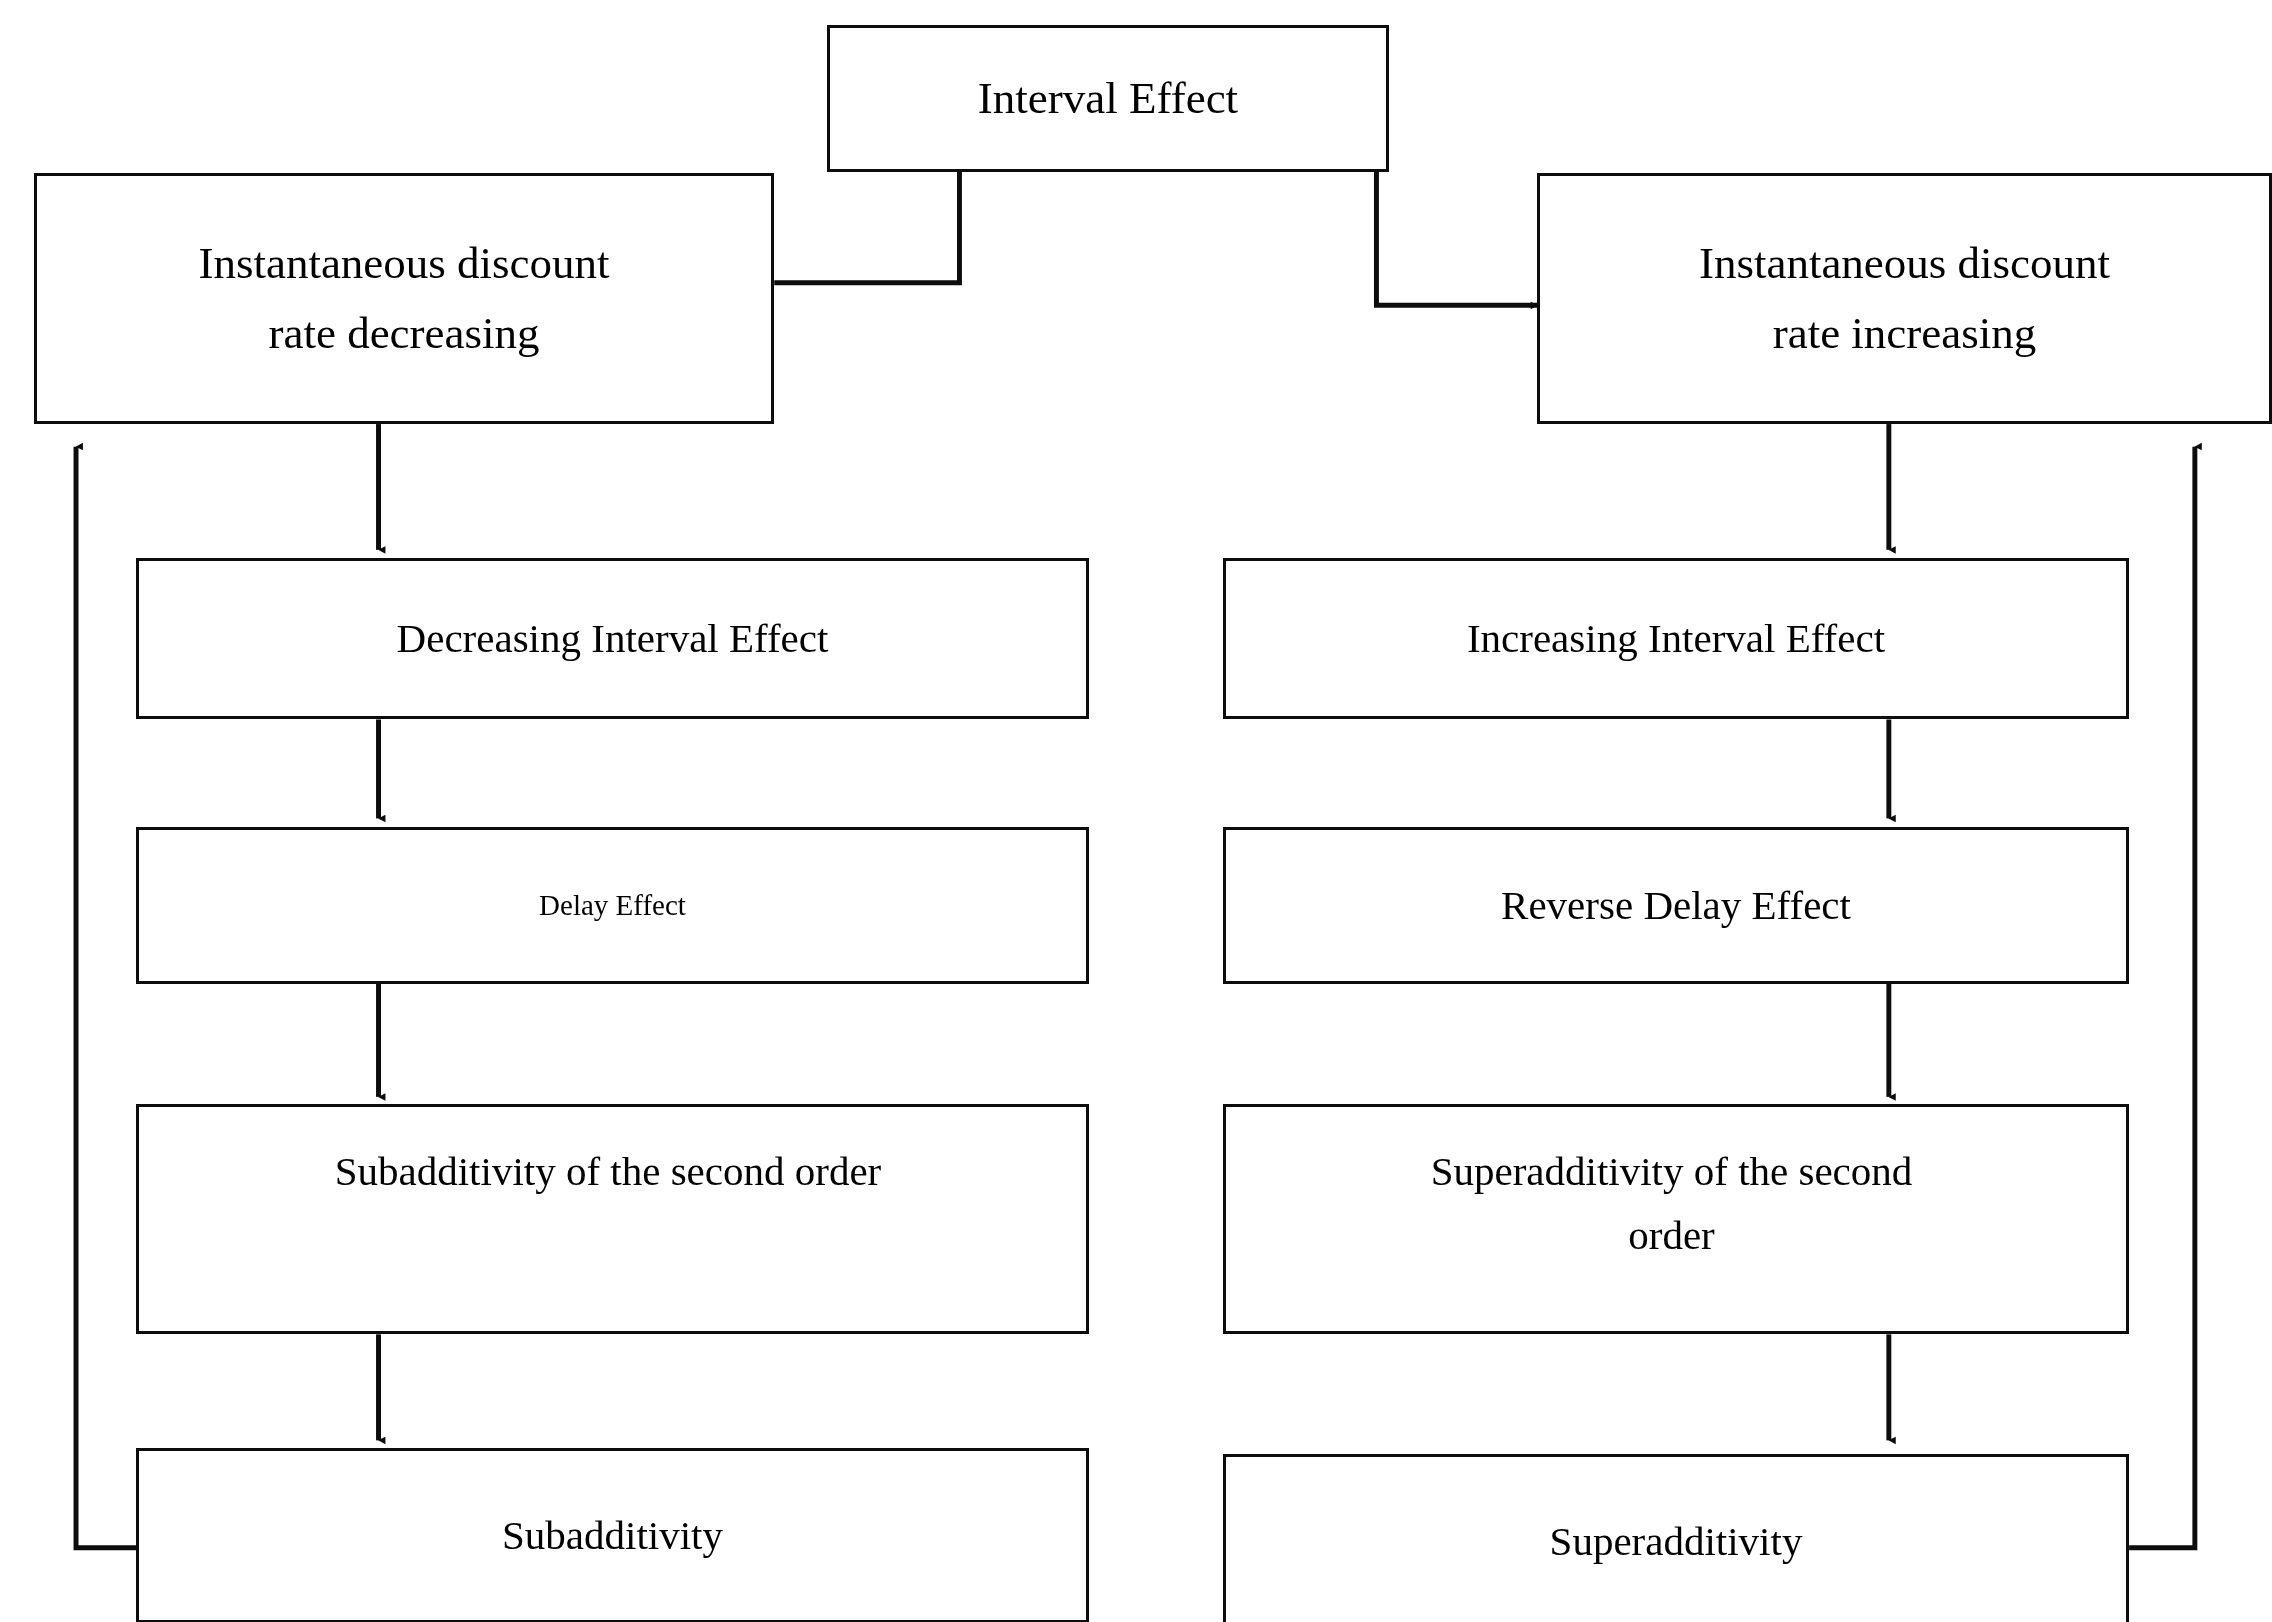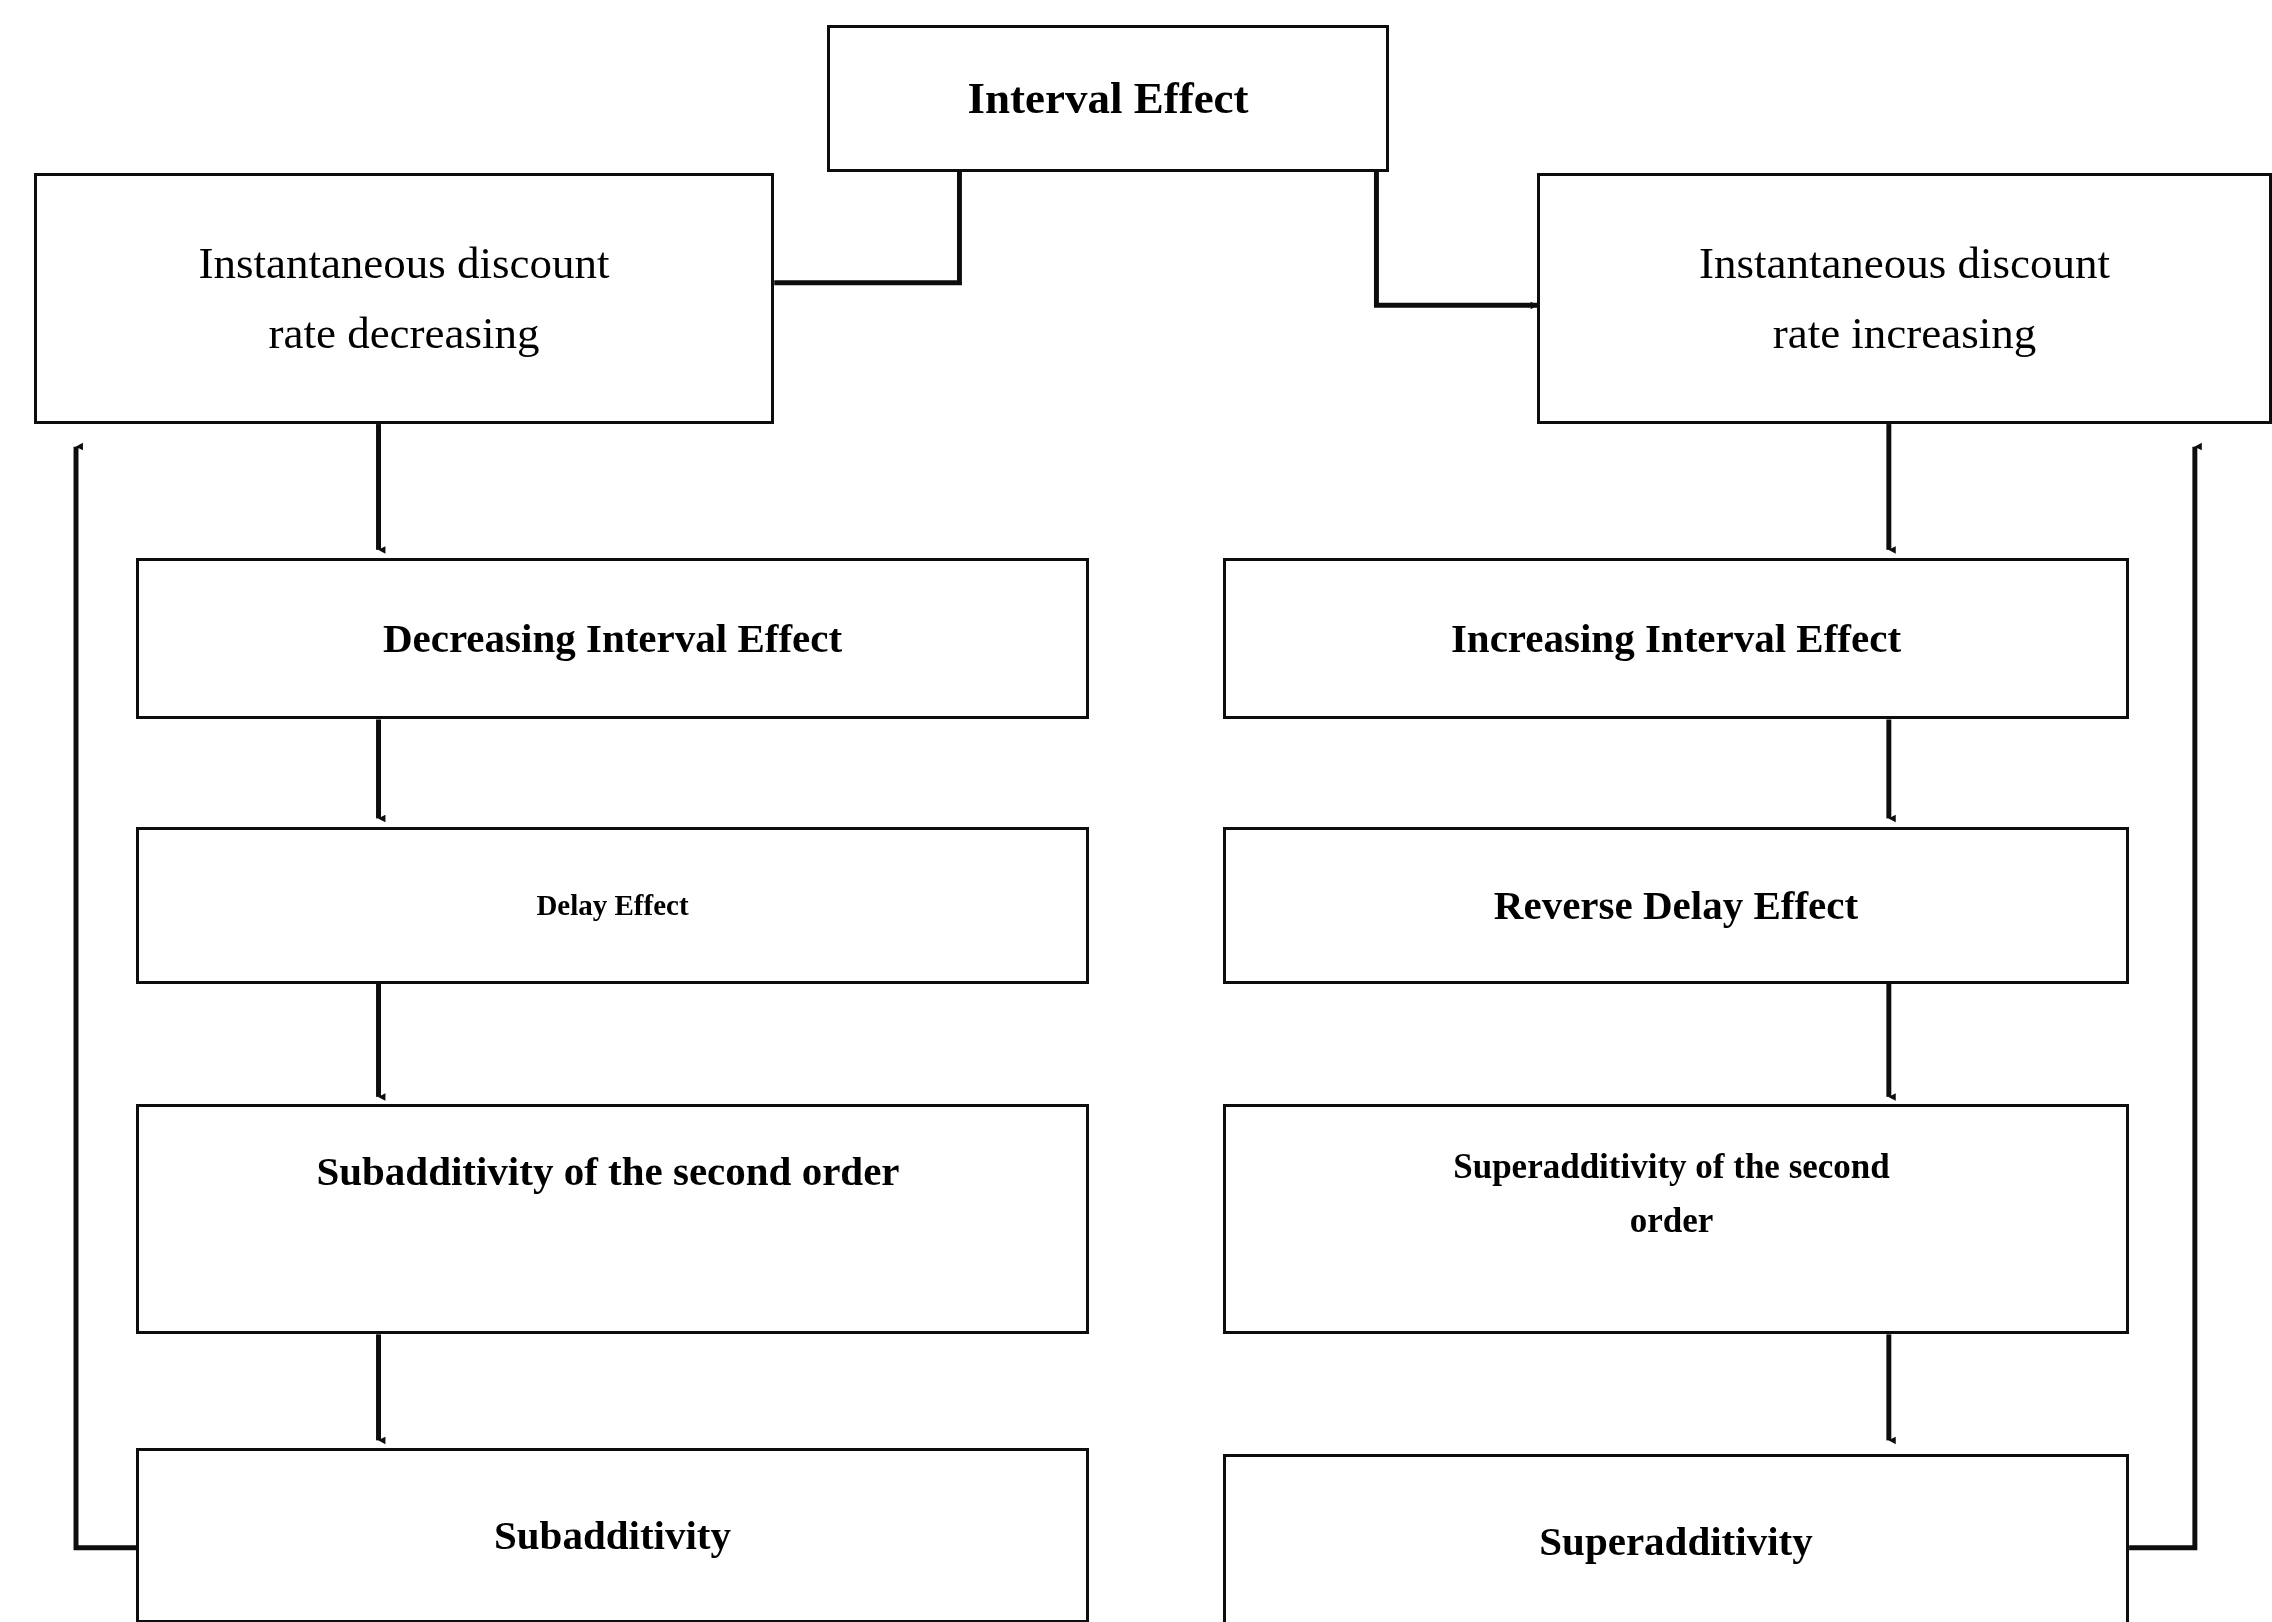--- a/index.html
+++ b/index.html
@@ -34,21 +34,21 @@
     color: #000000;
     line-height: 1.55;
     padding: 0 20px;
     z-index: 3;
   }
   .node-box .node-label {
     display: block;
     width: 100%;
     white-space: pre-line;
   }
-  .bold-node .node-label { font-weight: bold; }
+  .bold-node .node-label { font-weight: normal; }
   .regular-node .node-label { font-weight: normal; }
   .align-top { align-items: flex-start; padding-top: 33px; padding-left: 11px; }
 </style>
 </head>
 <body>
 
 <div id="diagram-root">
 
   <svg id="flow-svg" viewBox="0 0 3215 2295">
     <defs>
@@ -115,21 +115,21 @@
   </div>
 
   <div class="node-box bold-node" style="left:1223px; top:827px; width:906px; height:157px; font-size:41px;text-align:center;">
     <span class="node-label">Reverse Delay Effect</span>
   </div>
 
   <div class="node-box bold-node align-top" style="left:136px; top:1104px; width:953px; height:230px; font-size:41px;">
     <span class="node-label">Subadditivity of the second order</span>
   </div>
 
-  <div class="node-box bold-node align-top" style="left:1223px; top:1104px; width:906px; height:230px; font-size:35px;">
+  <div class="node-box bold-node align-top" style="left:1223px; top:1104px; width:906px; height:230px; font-size:41px;">
     <span class="node-label">Superadditivity of the second
 order</span>
   </div>
 
   <div class="node-box bold-node" style="left:136px; top:1448px; width:953px; height:175px; font-size:41px;">
     <span class="node-label">Subadditivity</span>
   </div>
 
   <div class="node-box bold-node" style="left:1223px; top:1454px; width:906px; height:175px; font-size:41px;">
     <span class="node-label">Superadditivity</span>

